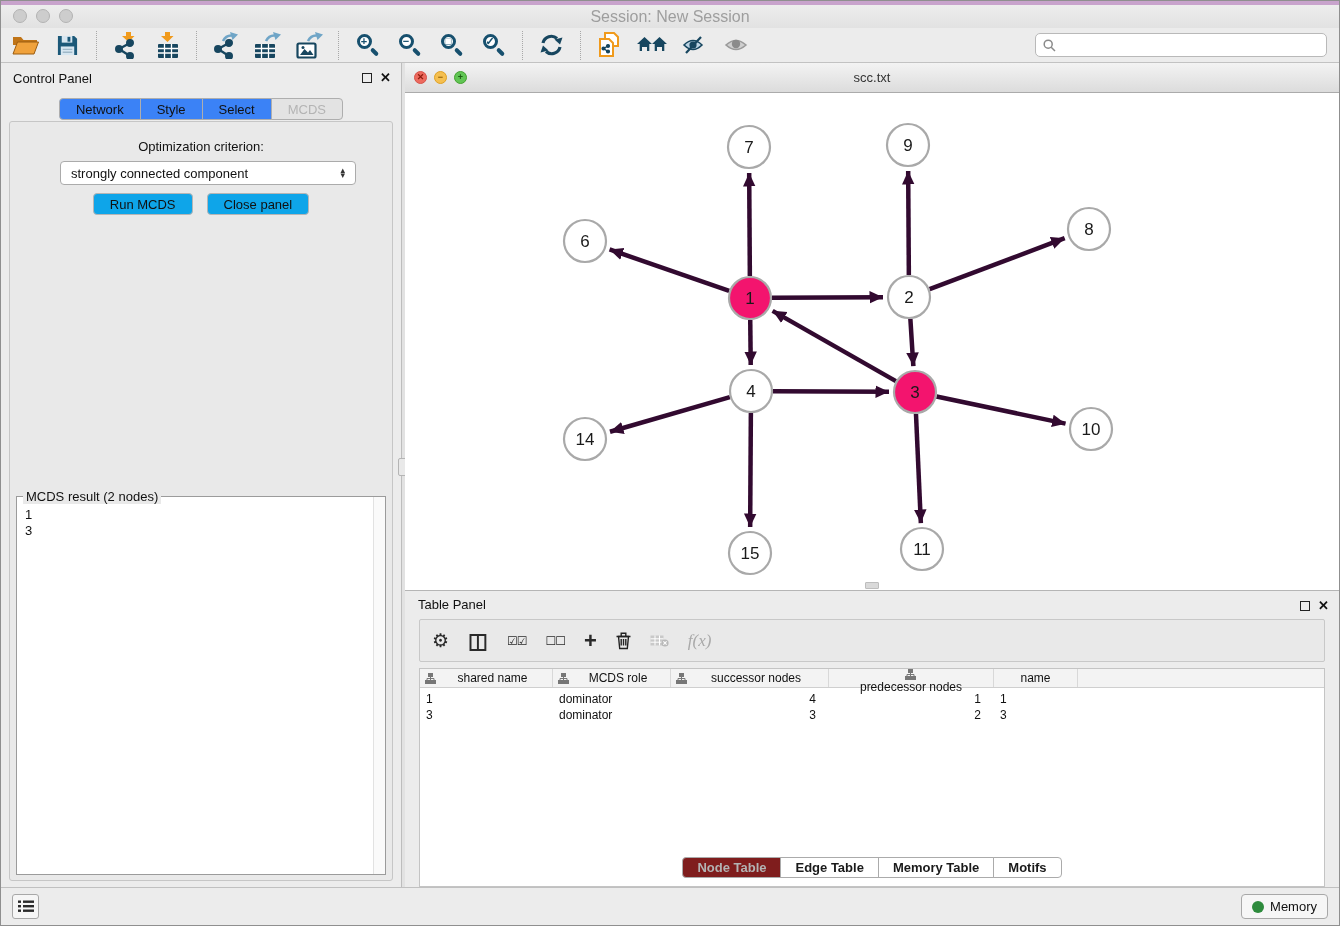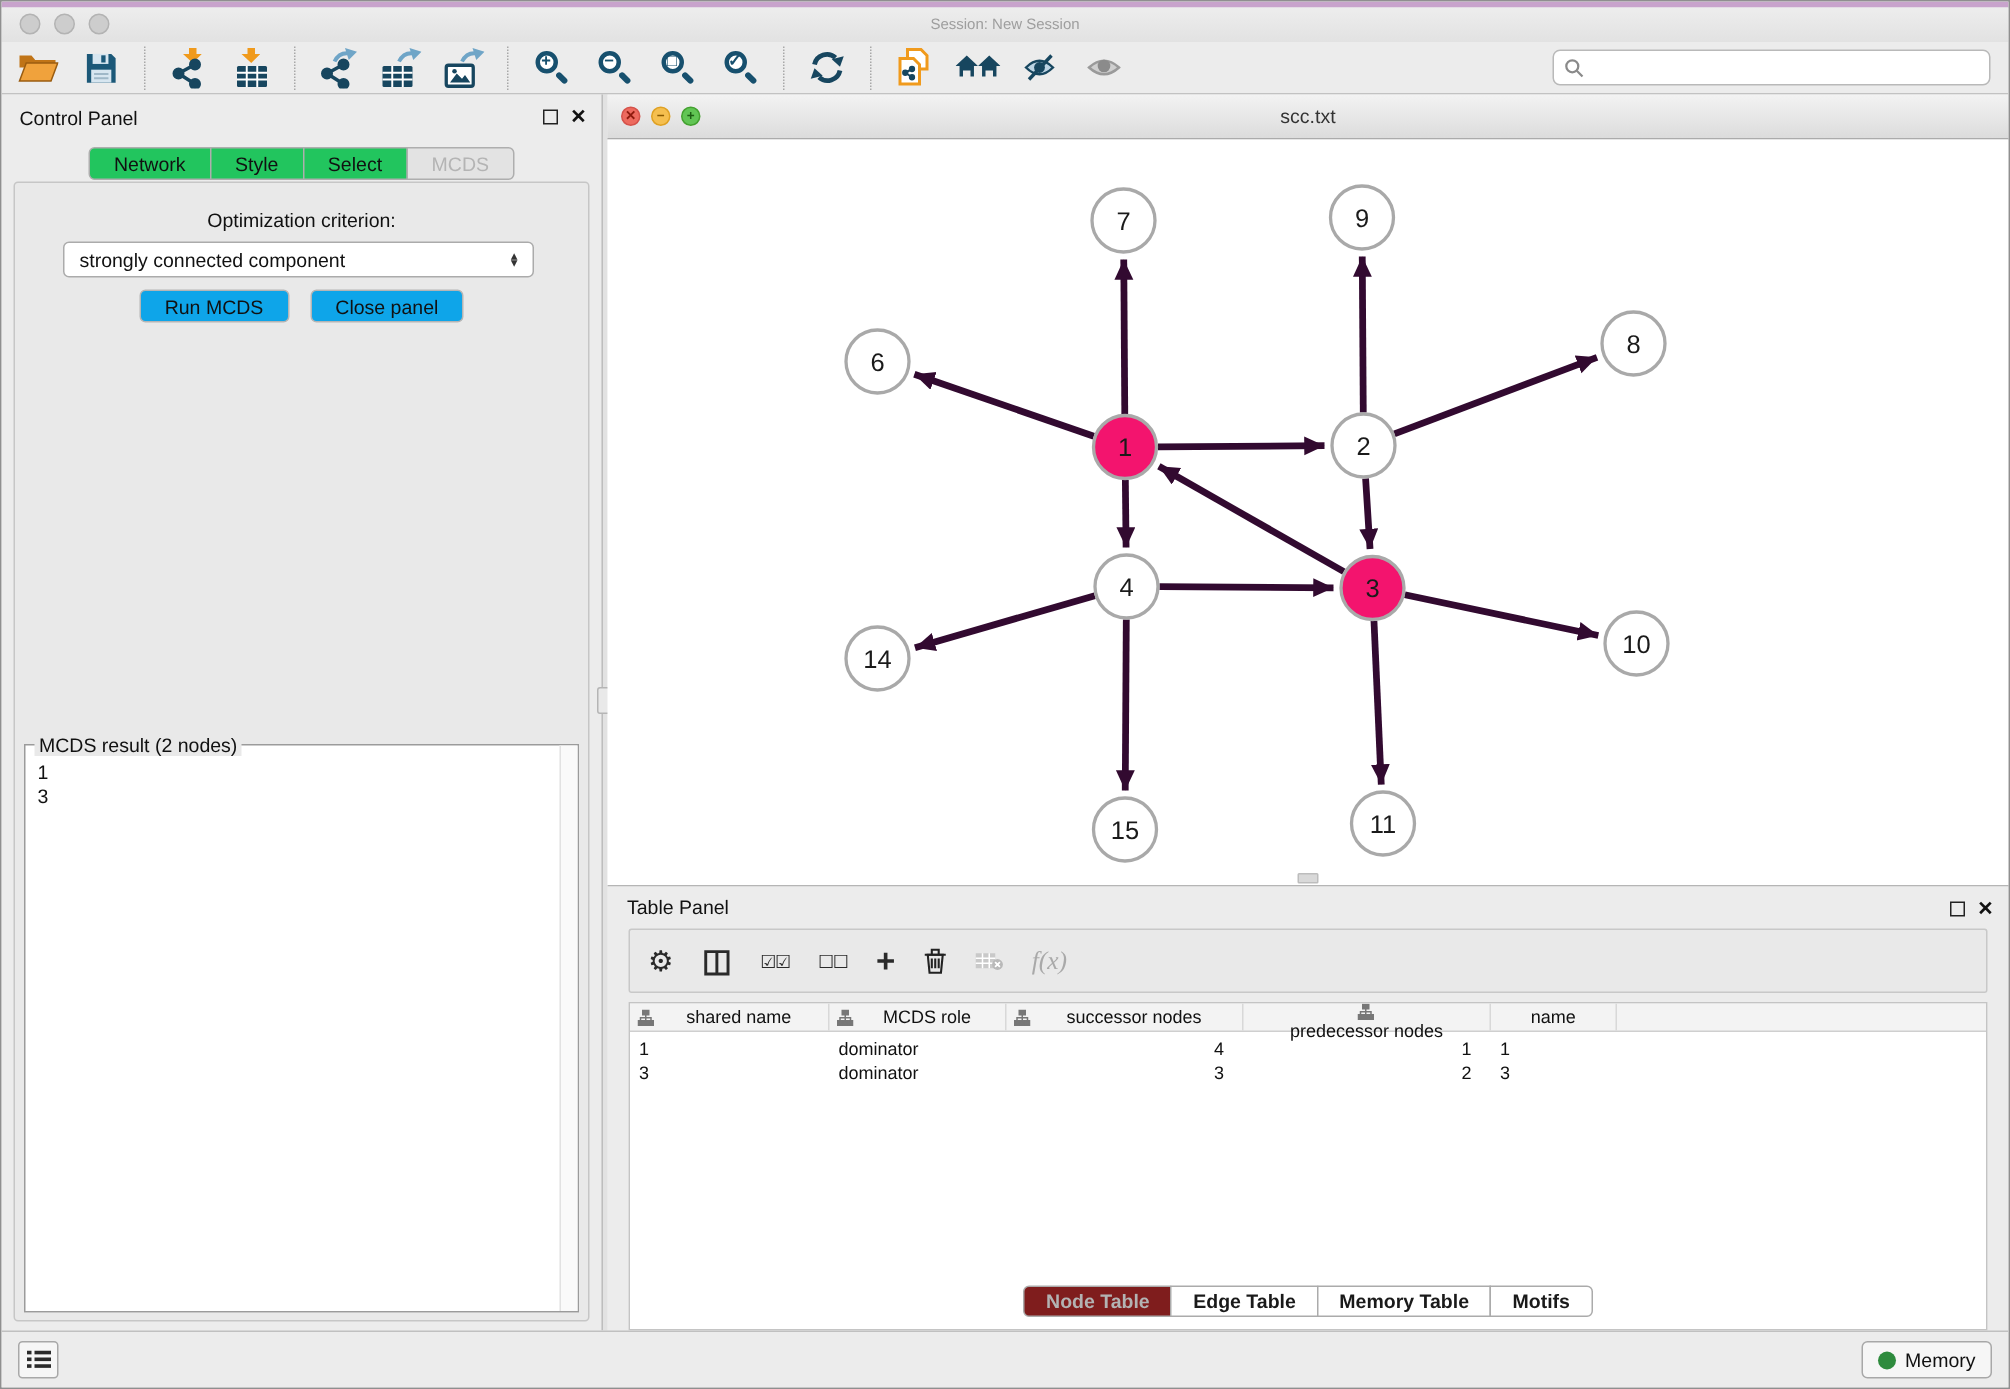--- a/index.html
+++ b/index.html
@@ -5,21 +5,21 @@
   * { margin:0; padding:0; box-sizing:border-box; }
   html,body { background:#d8d8d8; }
   body { font-family:"Liberation Sans", sans-serif; }
   .app { position:relative; width:1340px; height:926px; background:#ececec; border:1px solid #8f8f8f; overflow:hidden; }
   .top-strip { height:4px; background:#c8a3cc; }
   
   .titlebar { height:23px; position:relative; display:flex; align-items:center; justify-content:center;
               background:linear-gradient(#ededed,#e2e2e2); }
   .titlebar .lights { position:absolute; left:12px; top:4px; display:flex; gap:9px; }
   .gray-light { width:14px; height:14px; border-radius:50%; background:#cdcdcd; border:1px solid #b3b3b3; }
-  .app-title { font-size:10px; color:#9e9e9e; }
+  .app-title { font-size:16px; color:#9e9e9e; }
   
   .toolbar { height:35px; display:flex; align-items:center; padding:0 8px; gap:9px;
              border-bottom:1px solid #c2c2c2; background:#ececec; position:relative; }
   .tbtn { width:33px; height:31px; display:flex; align-items:center; justify-content:center; }
   .tdiv { width:1px; height:29px; border-left:1px dotted #a8a8a8; margin:0 3px; }
   .mag { position:relative; width:24px; height:24px; }
   .mag .lens { position:absolute; left:1px; top:1px; width:15px; height:15px; border:3px solid #17506e; border-radius:50%; background:#fff; }
   .mag .handle { position:absolute; width:9px; height:4px; background:#17506e; transform:rotate(45deg); left:14px; top:17px; border-radius:2px; }
   .mag .sym { position:absolute; left:1px; top:1px; width:15px; height:15px; display:flex; align-items:center; justify-content:center;
               font-weight:bold; color:#17506e; font-size:11px; line-height:1; }
@@ -31,29 +31,29 @@
   .splitter { width:4px; background:#e2e2e2; border-left:1px solid #bdbdbd; position:relative; }
   .split-handle { position:absolute; left:-4px; top:395px; width:9px; height:18px; background:#e9e9e9; border:1px solid #b5b5b5; border-radius:2px; }
   
   .control-panel { width:400px; position:relative; background:#ececec; }
   .cp-header { height:30px; display:flex; align-items:center; padding:0 12px; position:relative; }
   .panel-title { font-size:13px; color:#111; }
   .panel-ctls { position:absolute; right:10px; top:8px; display:flex; gap:8px; align-items:center; }
   .maxbox { width:10px; height:10px; border:1.5px solid #222; }
   .closex { font-size:13px; font-weight:bold; color:#111; line-height:1; }
   .cp-tabs { position:absolute; top:35px; left:0; right:0; display:flex; justify-content:center; }
-  .tabbtn { height:22px; padding:0 16px; background:#22c55e; border:1px solid #aeaeae; margin-left:-1px;
+  .tabbtn { height:22px; padding:0 16px; background:#3b82f6; border:1px solid #aeaeae; margin-left:-1px;
             font-size:13px; display:flex; align-items:center; color:#111; }
   .tabbtn:first-child { border-radius:4px 0 0 4px; margin-left:0; }
   .tabbtn.last { border-radius:0 4px 4px 0; }
   .tabbtn.disabled { background:#e3e3e3; color:#b4b4b4; }
   .cp-body { position:absolute; top:58px; left:8px; right:8px; bottom:6px; background:#e9e9e9;
              border:1px solid #c6c6c6; border-radius:3px; }
   .opt-label { position:absolute; top:17px; left:0; right:0; text-align:center; font-size:13px; color:#111; }
-  .dropdown { position:absolute; top:39px; left:32px; right:36px; height:24px; background:#fff; border:1px solid #ababab;
+  .dropdown { position:absolute; top:39px; left:50px; right:36px; height:24px; background:#fff; border:1px solid #ababab;
               border-radius:4px; display:flex; align-items:center; padding:0 10px; font-size:13px; color:#111; }
   .dd-arrows { margin-left:auto; display:flex; flex-direction:column; line-height:0.55; font-size:9px; color:#333; }
   .btn-row { position:absolute; top:71px; left:0; right:0; display:flex; justify-content:center; gap:14px; }
   .pushbtn { height:22px; padding:0 16px; background:#0ea5e9; border:1px solid #b5b5b5; border-radius:4px;
              font-size:13px; color:#111; display:flex; align-items:center; }
   .result-box { position:absolute; left:6px; right:6px; top:374px; bottom:5px; border:1px solid #9b9b9b; background:#fff; }
   .result-legend { position:absolute; top:-8px; left:6px; background:#e9e9e9; padding:0 3px; font-size:13px; color:#111; }
   .result-lines { position:absolute; left:0; top:8px; right:12px; bottom:0; padding:2px 8px; font-size:13px; color:#111; line-height:16px; }
   .result-scroll { position:absolute; right:0; top:0; bottom:0; width:12px; background:#fafafa; border-left:1px solid #e2e2e2; }
   

